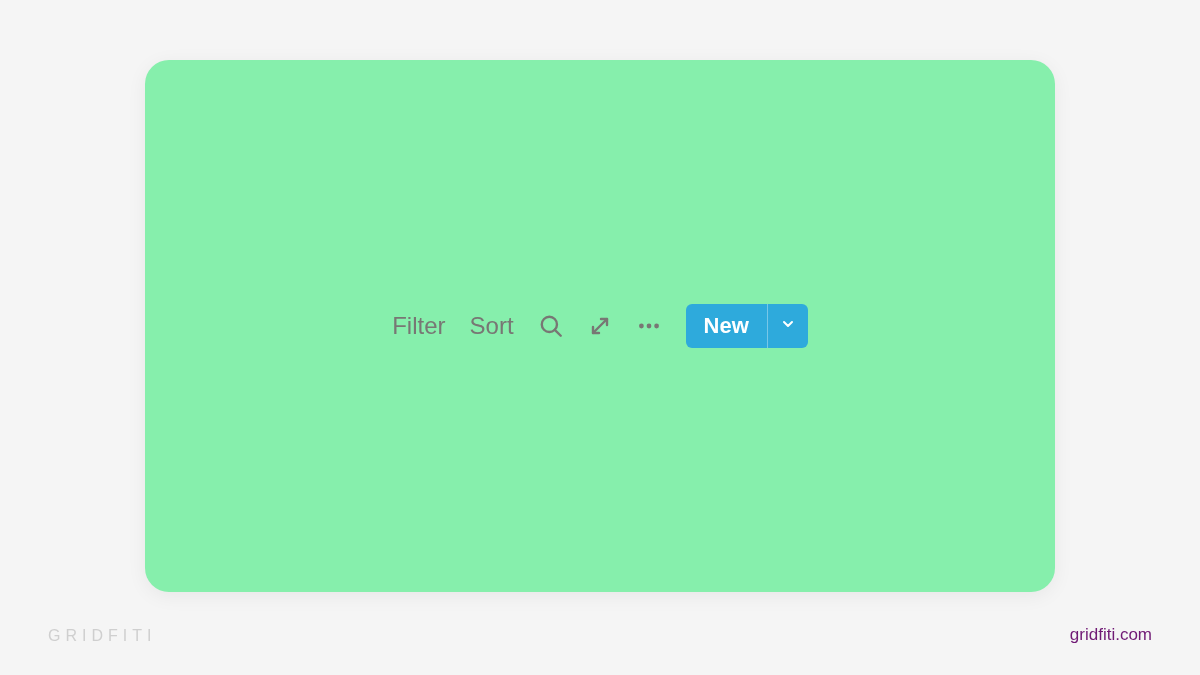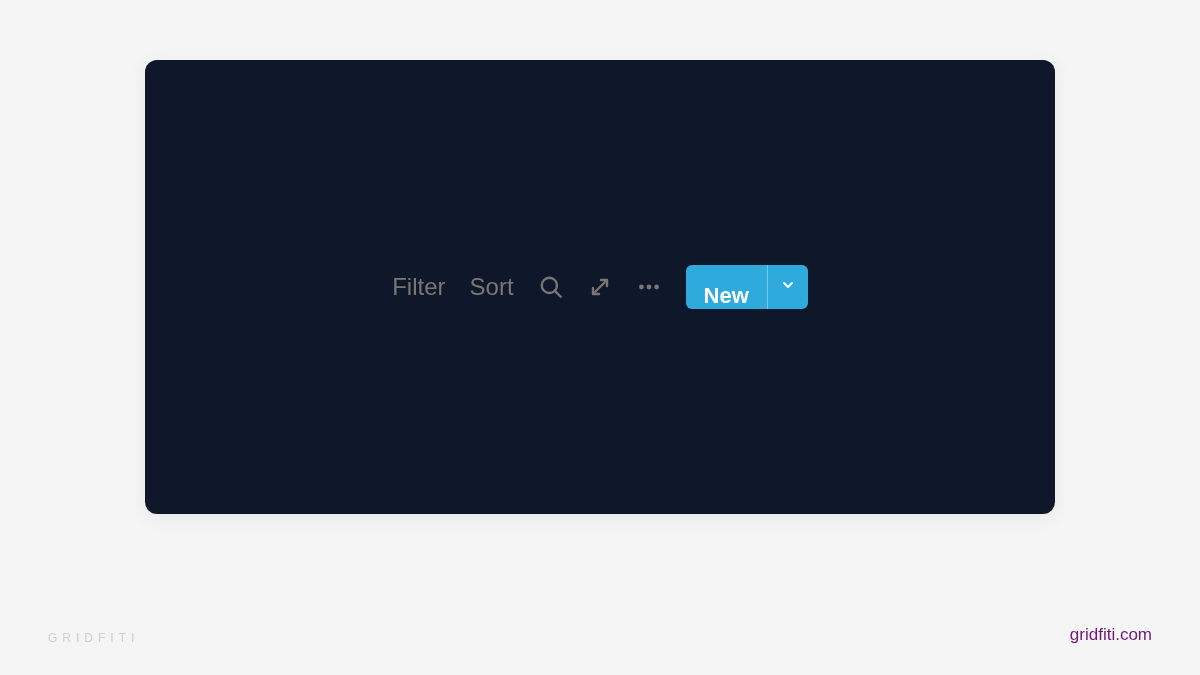--- a/index.html
+++ b/index.html
@@ -15,23 +15,23 @@
       font-family: -apple-system, BlinkMacSystemFont, "Segoe UI", Helvetica, Arial, sans-serif;
       position: relative;
       overflow: hidden;
     }
     
     .card {
       position: absolute;
       top: 60px;
       left: 145px;
       width: 910px;
-      height: 454px;
-      background: #0f172a;
-      border-radius: 12px;
+      height: 532px;
+      background: #86efac;
+      border-radius: 24px;
       box-shadow: 0 4px 20px rgba(0, 0, 0, 0.06);
       display: flex;
       align-items: center;
       justify-content: center;
     }
     
     .toolbar {
       display: flex;
       align-items: center;
       gap: 24px;
@@ -57,21 +57,21 @@
       align-items: stretch;
       background: #2eaadc;
       border-radius: 6px;
       overflow: hidden;
       height: 44px;
       cursor: pointer;
     }
     
     .new-button-main {
       display: flex;
-      align-items: flex-end;
+      align-items: center;
       padding: 0 18px;
       color: #ffffff;
       font-size: 22px;
       font-weight: 600;
     }
     
     .new-button-divider {
       width: 1px;
       background: rgba(255, 255, 255, 0.35);
     }
@@ -81,21 +81,21 @@
       align-items: center;
       justify-content: center;
       padding: 0 12px;
       color: #ffffff;
     }
     
     .footer-left {
       position: absolute;
       bottom: 30px;
       left: 48px;
-      font-size: 12px;
+      font-size: 16px;
       letter-spacing: 5px;
       color: #cfcfcf;
       font-weight: 400;
     }
     
     .footer-right {
       position: absolute;
       bottom: 30px;
       right: 48px;
       font-size: 17px;

